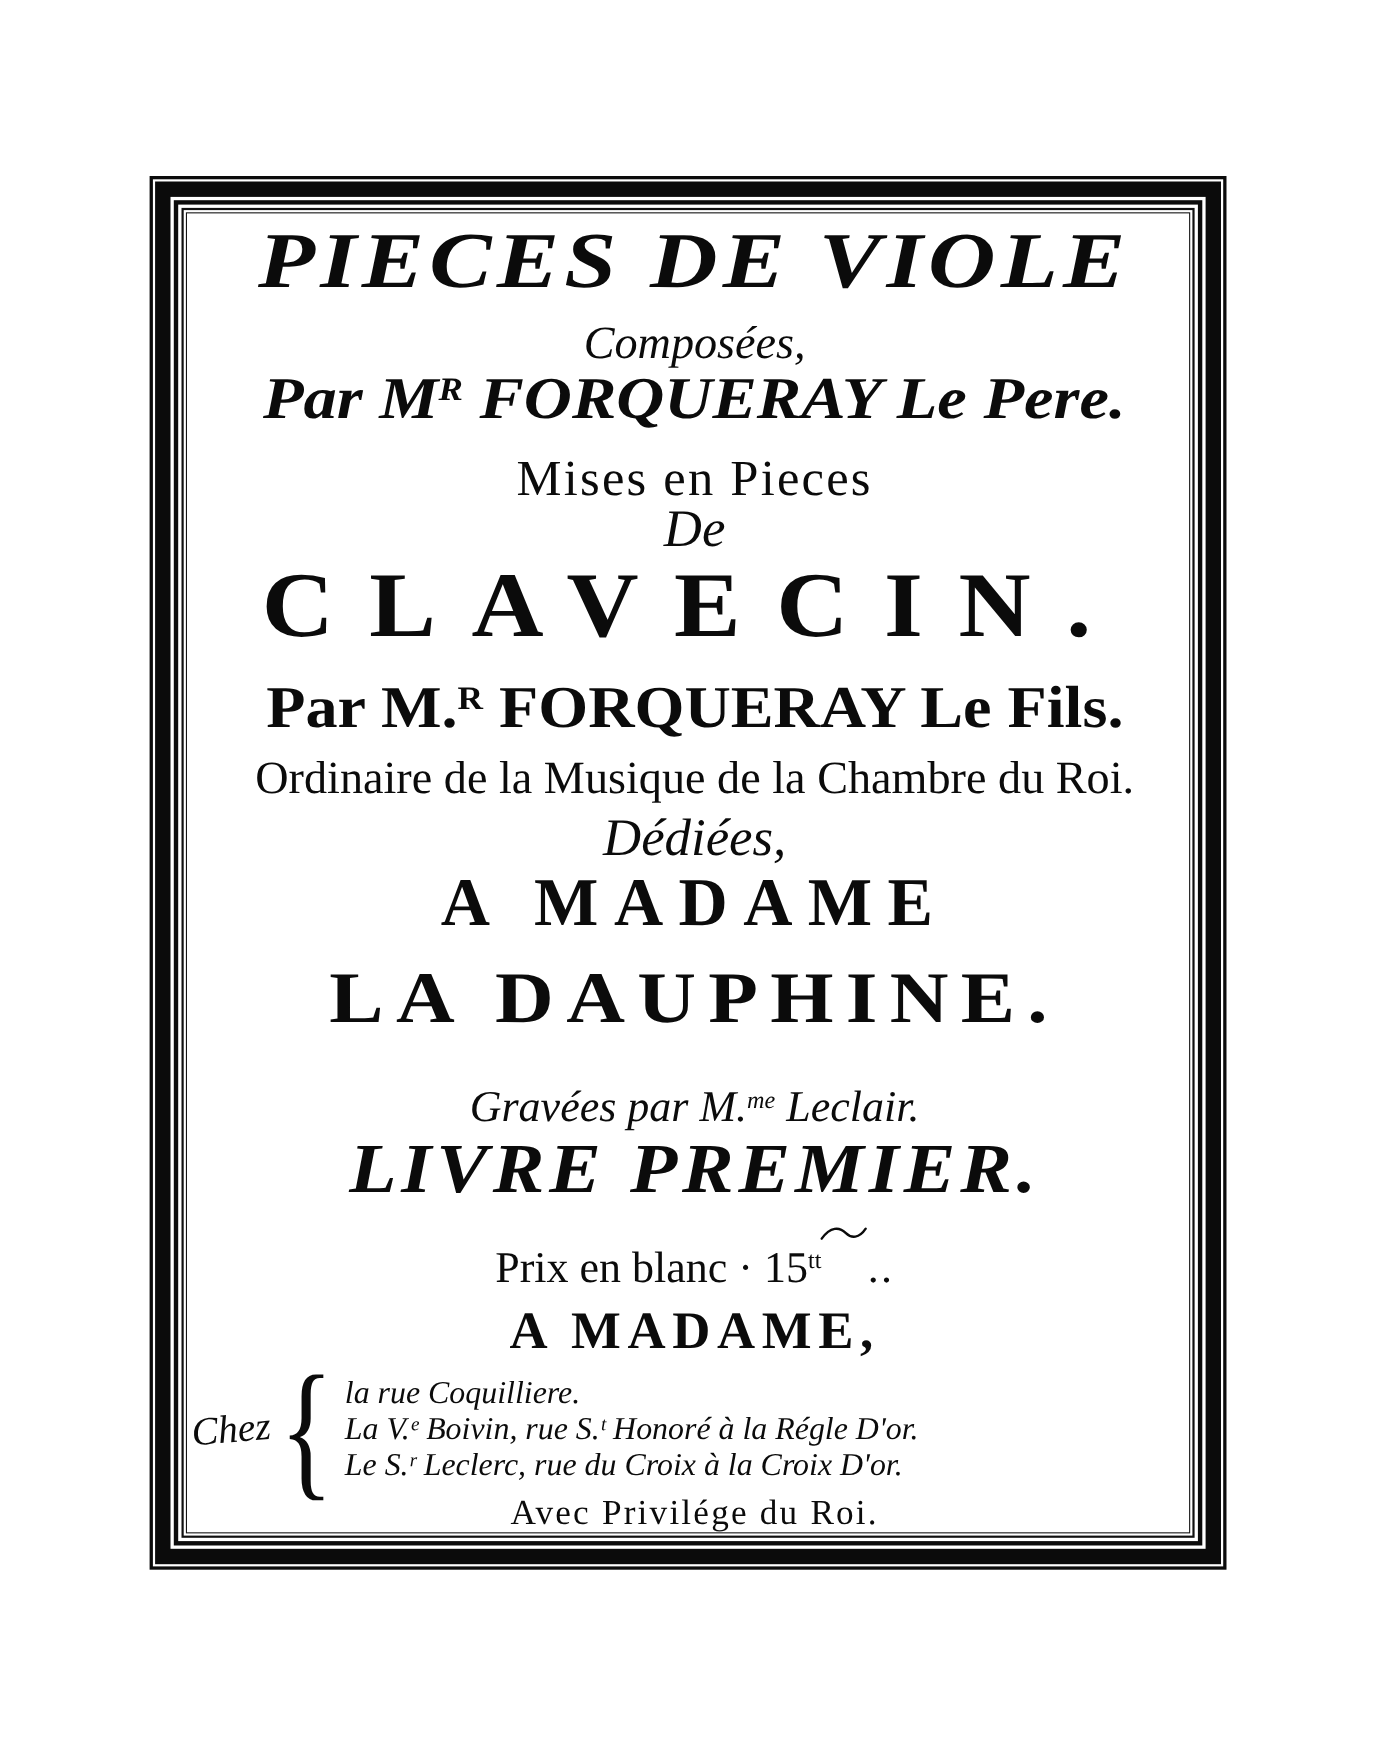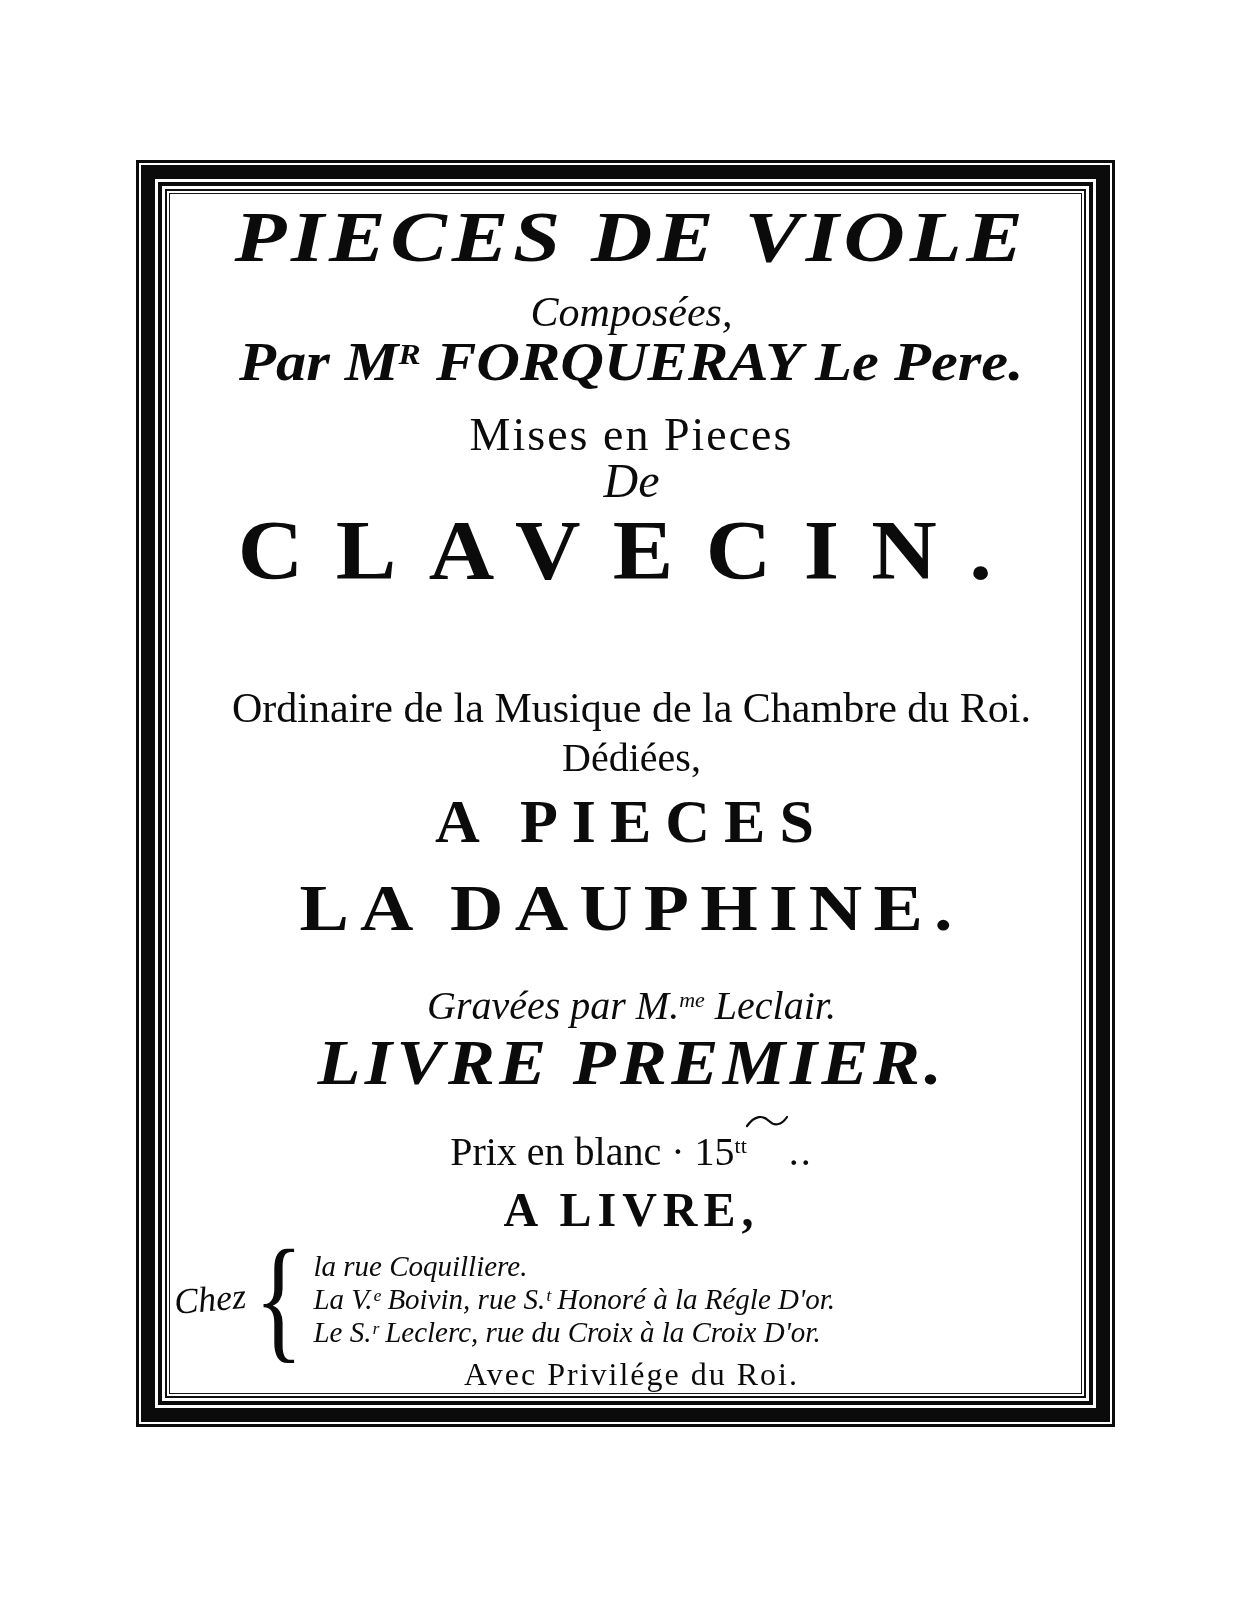--- a/index.html
+++ b/index.html
@@ -25,21 +25,21 @@
   .l-composees    { top:94px;  font-size:42px; font-style:italic; }
   .l-par-pere     { top:137px; font-size:54px; font-weight:bold; font-style:italic; }
   .l-par-pere .stretch { transform:scaleX(1.12); }
   .l-mises        { top:214px; font-size:46px; letter-spacing:2px; }
   .l-de           { top:259px; font-size:48px; font-style:italic; }
   .l-clavecin     { top:308px; font-size:84px; font-weight:bold; letter-spacing:30px; }
   .l-clavecin .stretch { transform:scaleX(1.08); }
   .l-par-fils     { top:418px; font-size:54px; font-weight:bold; }
   .l-par-fils .stretch { transform:scaleX(1.08); }
   .l-ordinaire    { top:490px; font-size:42px; }
-  .l-dediees      { top:540px; font-size:40px; }
+  .l-dediees      { top:540px; font-size:48px; font-style:italic; }
   .l-a-madame     { top:592px; font-size:62px; font-weight:bold; letter-spacing:14px; }
   .l-la-dauphine  { top:676px; font-size:66px; font-weight:bold; letter-spacing:10px; }
   .l-la-dauphine .stretch { transform:scaleX(1.12); }
   .l-gravees      { top:788px; font-size:40px; font-style:italic; }
   .l-livre        { top:832px; font-size:64px; font-weight:bold; font-style:italic; letter-spacing:4px; }
   .l-livre .stretch { transform:scaleX(1.1); }
   .l-prix         { top:898px; font-size:40px; }
   .l-a-paris      { top:988px; font-size:48px; font-weight:bold; letter-spacing:6px; }
   .l-privilege    { top:1162px; font-size:32px; letter-spacing:2px; }
 
@@ -81,31 +81,34 @@
         </div>
 
         <div class="line l-de">
           <span>De</span>
         </div>
 
         <div class="line l-clavecin">
           <span class="stretch">CLAVECIN.</span>
         </div>
 
+        <div class="line l-par-fils">
+          <span class="stretch"><span>Par M.</span><sup class="sup">R</sup><span> FORQUERAY Le Fils.</span></span>
+        </div>
 
         <div class="line l-ordinaire">
           <span>Ordinaire de la Musique de la Chambre du Roi.</span>
         </div>
 
         <div class="line l-dediees">
           <span>Dédiées,</span>
         </div>
 
         <div class="line l-a-madame">
-          <span>A PIECES</span>
+          <span>A MADAME</span>
         </div>
 
         <div class="line l-la-dauphine">
           <span class="stretch">LA DAUPHINE.</span>
         </div>
 
         <div class="line l-livre">
           <span class="stretch">LIVRE PREMIER.</span>
         </div>
 
@@ -113,21 +116,21 @@
           <span>Gravées par M.</span><sup class="sup">me</sup><span> Leclair.</span>
         </div>
 
         <div class="line l-prix">
           <span>Prix en blanc · 15</span><sup class="sup">tt</sup><span class="flourish"><svg width="44" height="16" viewBox="0 0 44 16">
                       <path d="M2 13 C10 2, 18 2, 24 8 C29 13, 36 13, 42 4" fill="none" stroke="#0b0b0b" stroke-width="2.2" stroke-linecap="round"></path>
                     </svg></span><span class="prix-dots">..</span>
         </div>
 
         <div class="line l-a-paris">
-          <span>A LIVRE,</span>
+          <span>A MADAME,</span>
         </div>
 
         <div class="chez-block">
           <span class="chez-word">Chez</span>
           <span class="brace">{</span>
           <div class="addresses">
             <div>la rue Coquilliere.</div>
             <div>La V.ᵉ Boivin, rue S.ᵗ Honoré à la Régle D'or.</div>
             <div>Le S.ʳ Leclerc, rue du Croix à la Croix D'or.</div>
           </div>

